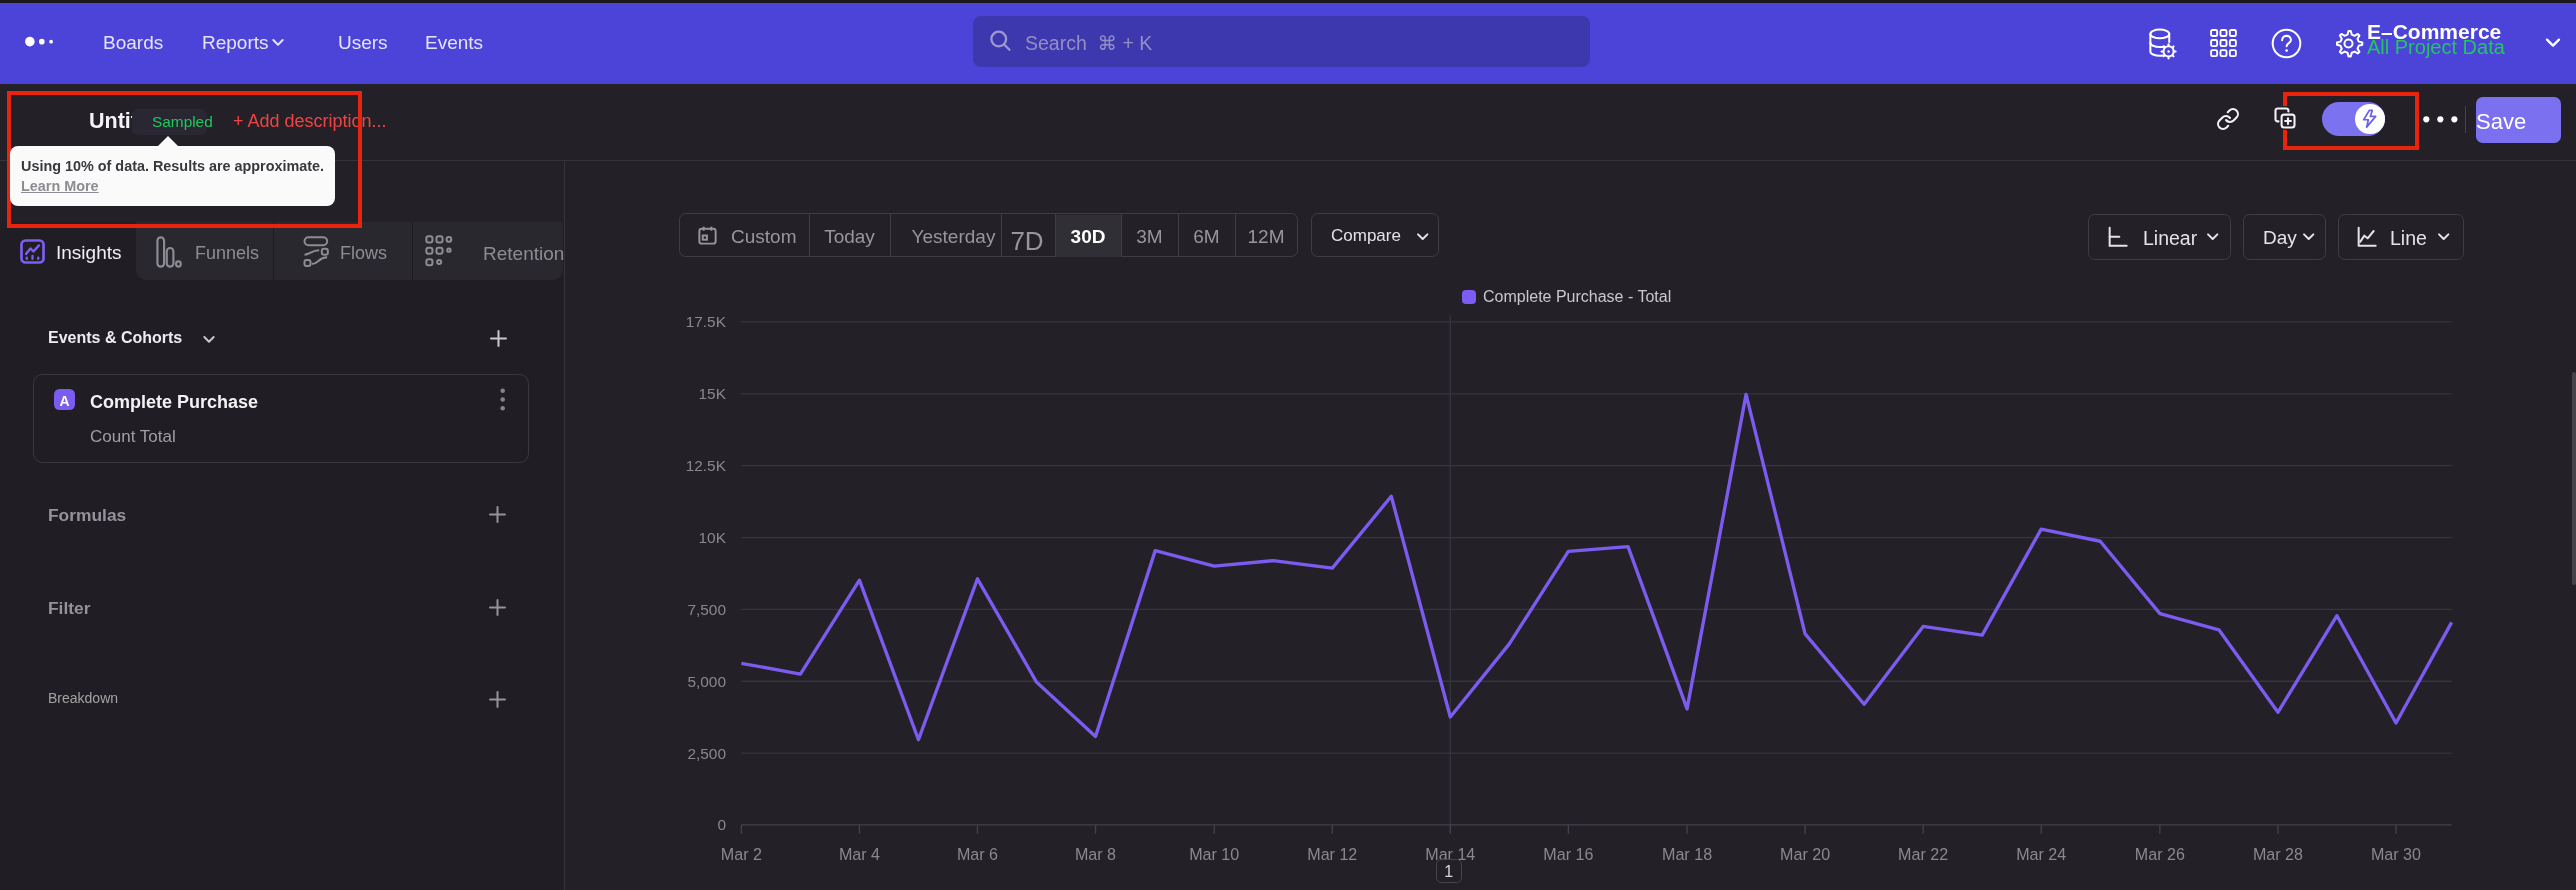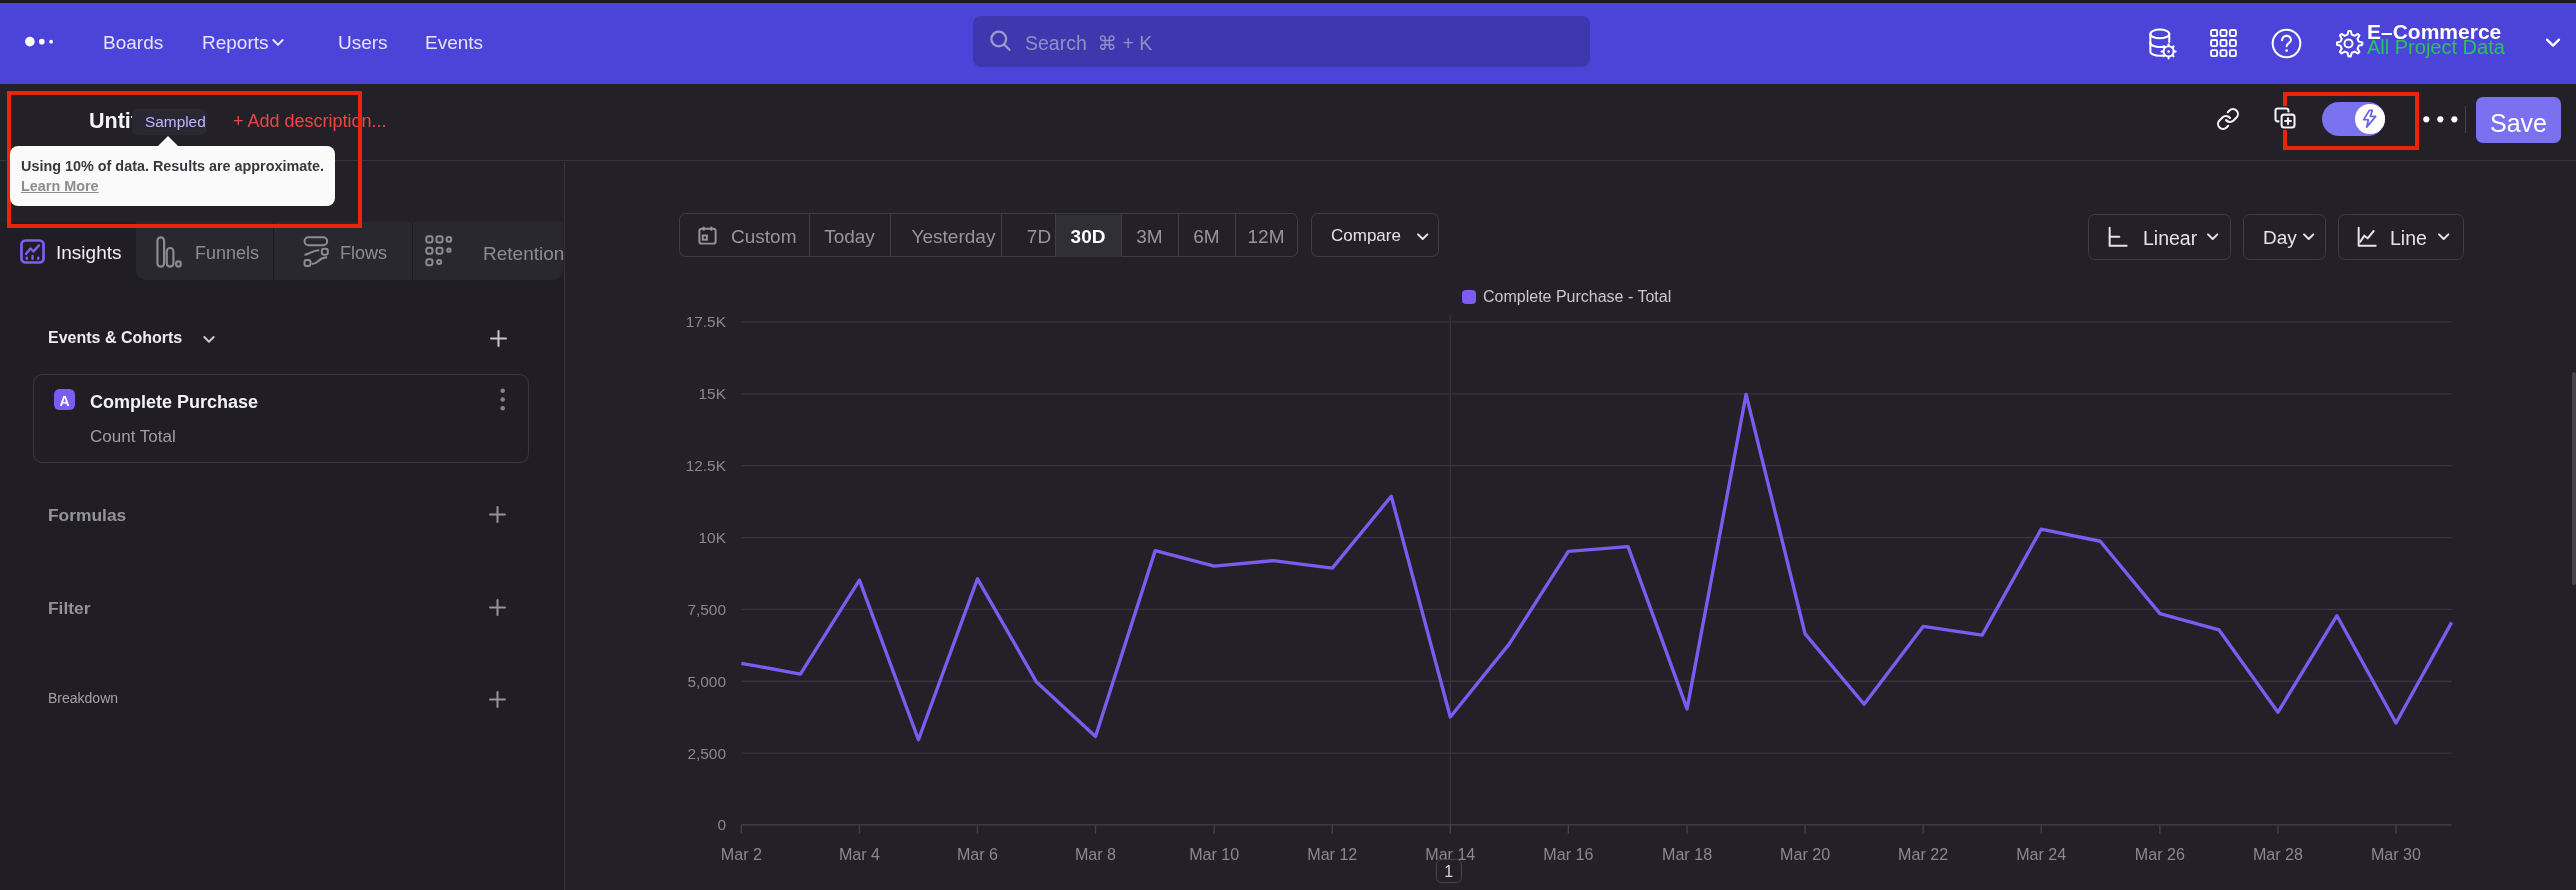--- a/index.html
+++ b/index.html
@@ -85,21 +85,21 @@
     </svg>
 
 <div class="abs" style="left:0;top:162px;width:565px;height:729px;background:#201e24;"></div>
 <div class="abs" style="left:0;top:162px;width:565px;height:60px;background:#232127;"></div>
 <div class="abs" style="left:564px;top:162px;width:1.3px;height:729px;background:#37353b;"></div>
 
 <div class="abs" style="left:0;top:160px;width:2576px;height:1.3px;background:#36343a;"></div>
 
 <div class="abs" style="left:52px;top:109px;font-size:21.5px;font-weight:bold;color:#f4f3f6;margin-left:37px;">Untitled</div>
 <div class="abs" style="left:132px;top:109px;width:75px;height:25.5px;background:#292732;border-radius:5.4px;"></div>
-<div class="abs" style="left:145px;top:113px;font-size:15.4px;color:#c4b5fd;">Sampled</div>
+<div class="abs" style="left:152px;top:113px;font-size:15.4px;color:#22c55e;">Sampled</div>
 <div class="abs" style="left:233px;top:111px;font-size:18px;color:#ef4444;">+ Add description...</div>
 
 <svg class="abs" style="left:2216px;top:107px;" width="24" height="24" viewBox="0 0 24 24">
   <g fill="none" stroke="#f2f1f4" stroke-width="2.1" stroke-linecap="round" stroke-linejoin="round">
     <path d="M10 13a5 5 0 0 0 7.54.54l3-3a5 5 0 0 0-7.07-7.07l-1.72 1.71"></path>
     <path d="M14 11a5 5 0 0 0-7.54-.54l-3 3a5 5 0 0 0 7.07 7.07l1.71-1.71"></path>
   </g>
 </svg>
 
 <div class="abs" style="left:2283px;top:92px;width:128px;height:50px;border:4px solid #e8250c;z-index:30;"></div>
@@ -120,21 +120,21 @@
   <path d="M12.5 2 L4 16 h7 l-2.5 11 L22 11 h-8 l3-9 z" fill="none" stroke="#6a60ee" stroke-width="2.6" stroke-linejoin="round"></path>
 </svg>
 
 <svg class="abs" style="left:2420px;top:114px;z-index:32;" width="42" height="10.7" viewBox="0 0 62 16">
   <circle cx="9" cy="8" r="4.6" fill="#fff"></circle>
       <circle cx="30" cy="8" r="4.6" fill="#fff"></circle>
       <circle cx="51" cy="8" r="4.6" fill="#fff"></circle>
 </svg>
 <div class="abs" style="left:2465px;top:106px;width:1.3px;height:27px;background:#45434a;"></div>
 <div class="abs" style="left:2476px;top:97px;width:85px;height:46px;border-radius:6.7px;background:#7b71f0;"></div>
-<div class="abs" style="left:2476px;top:109px;width:85px;text-align:center;font-size:25px;color:#fff;">Save</div>
+<div class="abs" style="left:2476px;top:109px;width:85px;text-align:left;font-size:22px;color:#fff;">Save</div>
 
 <div class="abs" style="left:7.4px;top:91px;width:347px;height:129px;border:4px solid #e8250c;z-index:30;"></div>
 
 <div class="abs" style="left:158px;top:136px;width:0;height:0;border-left:10.7px solid transparent;border-right:10.7px solid transparent;border-bottom:10.7px solid #fbfafb;z-index:32;"></div>
 <div class="abs" style="left:10px;top:146px;width:325px;height:60px;background:#fbfafb;border-radius:8px;z-index:31;"></div>
 <div class="abs" style="left:21px;top:158px;font-size:14.4px;font-weight:bold;color:#39383c;z-index:33;">Using 10% of data. Results are approximate.</div>
 <div class="abs" style="left:21px;top:178px;font-size:14.4px;font-weight:bold;color:#8e8c91;text-decoration:underline;z-index:33;">Learn More</div>
 
 <div class="abs" style="left:136px;top:222px;width:427px;height:58px;background:#2a282f;border-radius:0 0 10.7px 10.7px;"></div>
 <div class="abs" style="left:273px;top:222px;width:1.3px;height:58px;background:#1d1b21;"></div>
@@ -243,21 +243,21 @@
   <g fill="none" stroke="#98969d" stroke-width="2">
     <rect x="3.5" y="5" width="17" height="15.5" rx="2.5"></rect>
     <line x1="8" y1="2.8" x2="8" y2="7"></line>
         <line x1="16" y1="2.8" x2="16" y2="7"></line>
     <rect x="7" y="12" width="4.4" height="4.4"></rect>
   </g>
 </svg>
 <div class="abs" style="left:731px;top:226px;font-size:19px;color:#98969d;">Custom</div>
 <div class="abs" style="left:809px;top:226px;width:81px;text-align:center;font-size:19px;color:#98969d;">Today</div>
 <div class="abs" style="left:890px;top:226px;width:111px;text-align:center;font-size:19px;color:#98969d;padding-left:8px;">Yesterday</div>
-<div class="abs" style="left:1001px;top:226px;width:52px;text-align:center;font-size:19px;color:#98969d;padding-left:12px;">7D</div>
+<div class="abs" style="left:1001px;top:226px;width:52px;text-align:center;font-size:26px;color:#98969d;">7D</div>
 <div class="abs" style="left:1055px;top:226px;width:66px;text-align:center;font-size:19px;font-weight:bold;color:#fff;">30D</div>
 <div class="abs" style="left:1121px;top:226px;width:57px;text-align:center;font-size:19px;color:#98969d;">3M</div>
 <div class="abs" style="left:1178px;top:226px;width:57px;text-align:center;font-size:19px;color:#98969d;">6M</div>
 <div class="abs" style="left:1235px;top:226px;width:62px;text-align:center;font-size:19px;color:#98969d;">12M</div>
 
 <div class="abs" style="left:1311px;top:213px;width:128px;height:44px;border:1.3px solid #3f3d43;border-radius:6.7px;box-sizing:border-box;"></div>
 <div class="abs" style="left:1331px;top:226px;font-size:17px;font-weight:500;color:#e4e3e7;">Compare</div>
 <svg class="abs" style="left:1414px;top:231px;" width="17.4" height="12" viewBox="0 0 26 18">
       <polyline points="6,5 13,12 20,5" fill="none" stroke="#e4e3e7" stroke-width="3" stroke-linecap="round" stroke-linejoin="round"></polyline>
     </svg>

